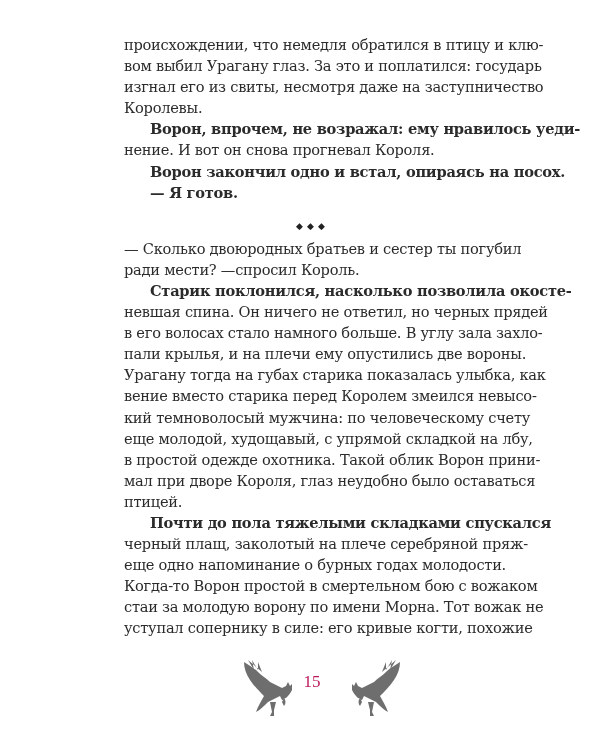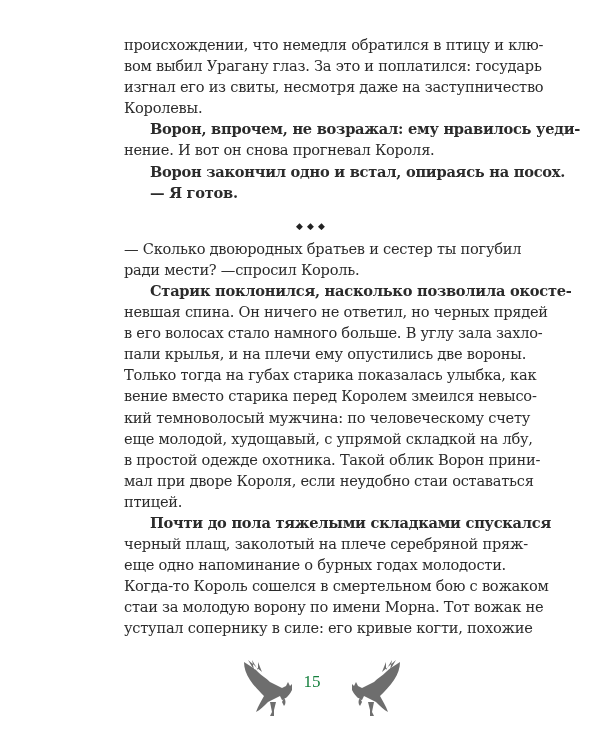--- a/index.html
+++ b/index.html
@@ -20,21 +20,21 @@
   .indent { padding-left: 26px; font-weight: bold; }
   .separator {
     text-align: center; font-size: 9px; letter-spacing: 4px; color: #222;
     height: 21px; line-height: 21px; margin-top: 13px; margin-bottom: 1px;
   }
   .footer {
     position: absolute; left: 0; top: 652px; width: 600px; height: 80px;
   }
   .page-number {
     position: absolute; left: 280px; top: 20px; width: 40px; text-align: center;
-    font-family: "Liberation Serif", serif; font-size: 17px; color: #15803d;
+    font-family: "Liberation Serif", serif; font-size: 17px; color: #be185d;
   }
   .raven { position: absolute; top: 4px; width: 64px; height: 64px; }
   .raven-left { left: 228px; }
   .raven-right { left: 328px; transform: scaleX(-1); }
 </style>
 </head>
 <body>
 
 <div class="page">
   <div class="text-block">
@@ -60,33 +60,33 @@
     <div id="after-break">
         <p class="para">
           <span class="line">— Сколько двоюродных братьев и сестер ты погубил</span>
           <span class="line last">ради мести? —спросил Король.</span>
         </p>
         <p class="para">
           <span class="line indent">Старик поклонился, насколько позволила окосте-</span>
           <span class="line">невшая спина. Он ничего не ответил, но черных прядей</span>
           <span class="line">в его волосах стало намного больше. В углу зала захло-</span>
           <span class="line">пали крылья, и на плечи ему опустились две вороны.</span>
-          <span class="line">Только тогда на губах старика показалась улыбка, как</span>
+          <span class="line">Урагану тогда на губах старика показалась улыбка, как</span>
           <span class="line">вение вместо старика перед Королем змеился невысо-</span>
           <span class="line">кий темноволосый мужчина: по человеческому счету</span>
           <span class="line">еще молодой, худощавый, с упрямой складкой на лбу,</span>
           <span class="line">в простой одежде охотника. Такой облик Ворон прини-</span>
-          <span class="line">мал при дворе Короля, если неудобно стаи оставаться</span>
+          <span class="line">мал при дворе Короля, глаз неудобно было оставаться</span>
           <span class="line last">птицей.</span>
         </p>
         <p class="para">
           <span class="line indent">Почти до пола тяжелыми складками спускался</span>
           <span class="line">черный плащ, заколотый на плече серебряной пряж-</span>
           <span class="line">еще одно напоминание о бурных годах молодости.</span>
-          <span class="line">Когда-то Король сошелся в смертельном бою с вожаком</span>
+          <span class="line">Когда-то Ворон простой в смертельном бою с вожаком</span>
           <span class="line">стаи за молодую ворону по имени Морна. Тот вожак не</span>
           <span class="line last">уступал сопернику в силе: его кривые когти, похожие</span>
         </p>
       </div>
   </div>
 
   <div class="footer">
     <svg class="raven raven-left" viewBox="0 0 64 64">
       <g fill="#6e6e6e">
         <path d="M4 6 C10 10 14 12 18 16 C22 20 26 22 30 26 C34 28 38 30 42 32 L46 30 L48 26 L50 30 L52 28 L52 34 C50 38 48 40 46 42 C44 42 44 44 42 44 L40 40 C36 42 32 44 28 46 C24 50 20 54 16 56 C18 50 22 44 24 40 C20 36 14 30 10 24 C6 18 4 12 4 6 Z"></path>

